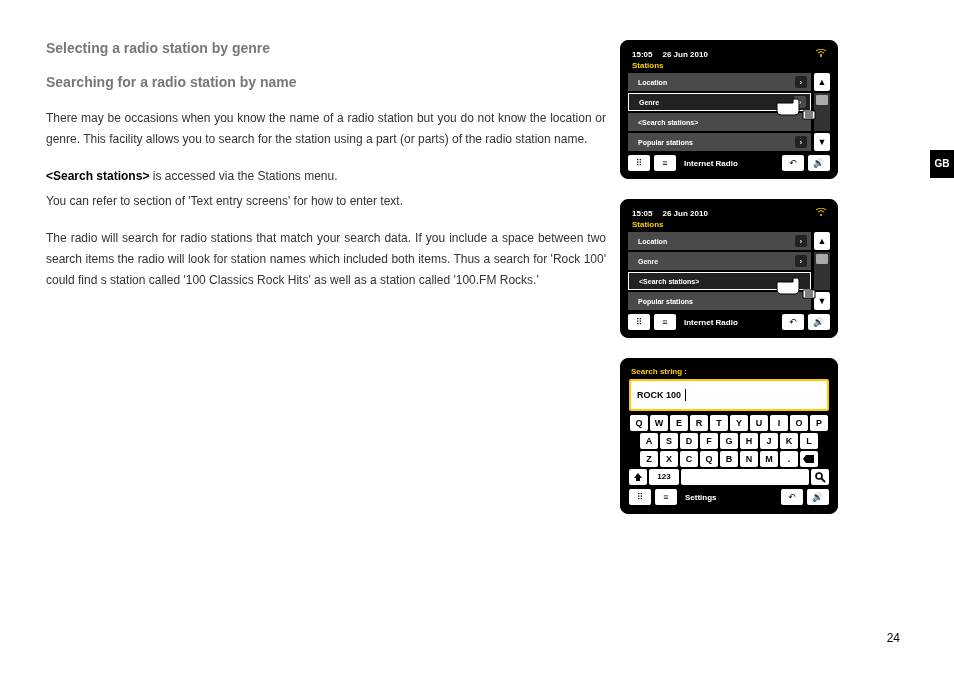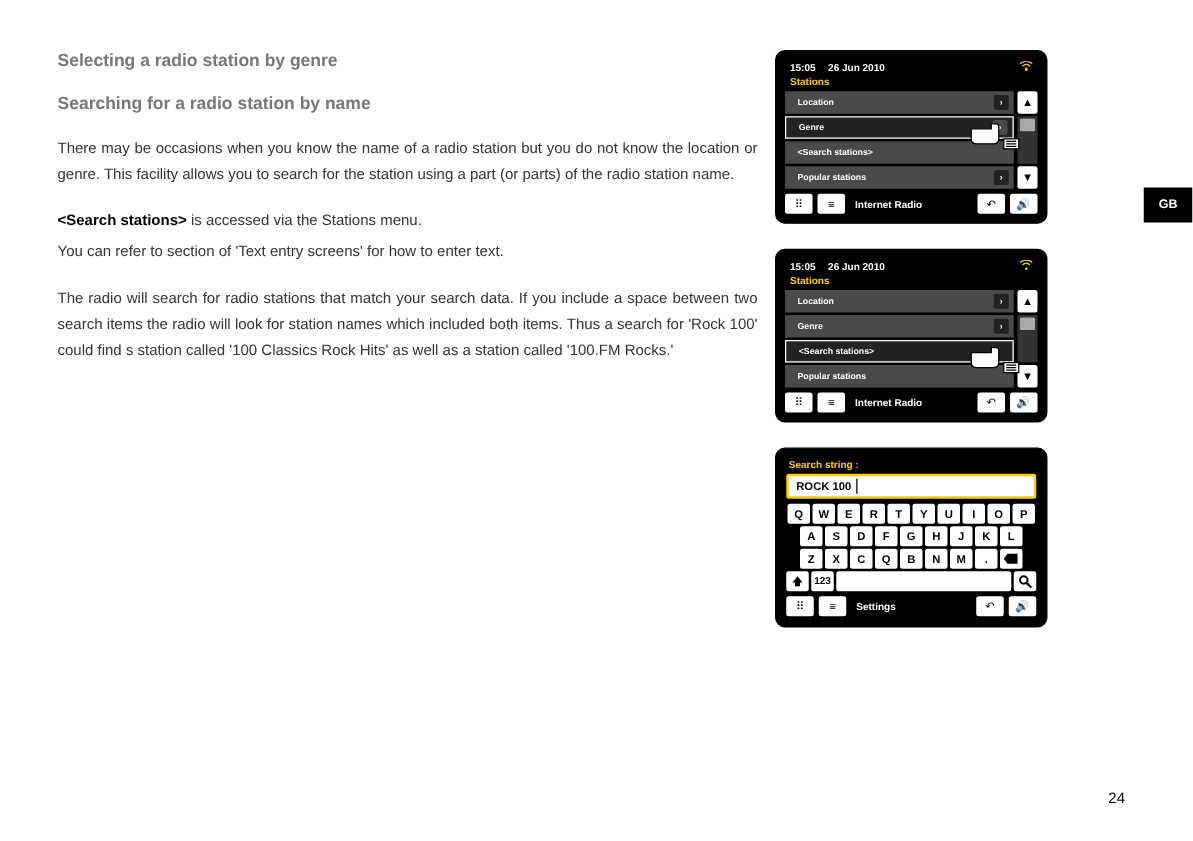--- a/index.html
+++ b/index.html
@@ -1,20 +1,20 @@
 <!DOCTYPE html>
 <html><head>
 <meta charset="utf-8">
 <style>
   *{box-sizing:border-box;margin:0;padding:0}
   html,body{width:954px;height:673px}
   body{background:#fff;font-family:Arial,Helvetica,sans-serif;color:#000;position:relative}
 
   .page{position:absolute;inset:0;padding:40px 42px 30px 46px}
-  .side-tab{position:absolute;right:0;top:150px;width:39px;height:28px;background:#000;color:#fff;font:bold 10px/28px Arial;text-align:center}
+  .side-tab{position:absolute;right:0;top:150px;width:24px;height:28px;background:#000;color:#fff;font:bold 10px/28px Arial;text-align:center}
   .pagenum{position:absolute;right:54px;bottom:28px;font:12px Arial}
 
   .cols{display:flex;gap:12px}
   .left{flex:1;max-width:560px}
   .right{width:220px;display:flex;flex-direction:column;gap:20px;align-items:flex-end}
 
   h2{font:bold 14px Arial;color:#777;margin-bottom:18px}
   p{font:12px/1.75 Arial;color:#333;text-align:justify;margin-bottom:16px}
   p strong{color:#000}
 
@@ -43,26 +43,26 @@
   .bot-btn svg,.bot-btn span{font-size:9px}
   .bot-label{font:bold 8px Arial;color:#fff;flex:1;padding-left:4px}
 
   
   .hand{position:absolute;width:42px;height:30px;right:-6px;z-index:5;pointer-events:none}
   .hand svg{width:100%;height:100%}
 
   
   .kbd .screen{padding:4px 4px}
   .kbd-title{font:bold 8px Arial;color:#ffcc00;padding:0 2px 3px}
-  .kbd-input{height:20px;border:2px solid #ffcc00;background:#fff;border-radius:2px;display:flex;align-items:center;padding:0 6px;font:bold 9px Arial;color:#000;margin:0 0 4px}
+  .kbd-input{height:32px;border:2px solid #ffcc00;background:#fff;border-radius:2px;display:flex;align-items:center;padding:0 6px;font:bold 9px Arial;color:#000;margin:0 0 4px}
   .kbd-input .cursor{display:inline-block;width:1px;height:12px;background:#000;margin-left:4px}
 
   .krow{display:flex;gap:2px;justify-content:center;margin-bottom:2px}
   .key{width:18px;height:16px;background:#fff;border-radius:2px;font:bold 9px/16px Arial;text-align:center;color:#000}
-  .key.wide{width:18px;font-size:8px}
+  .key.wide{width:30px;font-size:8px}
   .key.icon{display:flex;align-items:center;justify-content:center}
   .spacer-key{flex:1;height:16px;background:#fff;border-radius:2px}
 </style>
 </head>
 <body>
 
 <div class="page">
   <div class="side-tab">GB</div>
   <div class="pagenum">24</div>
 

